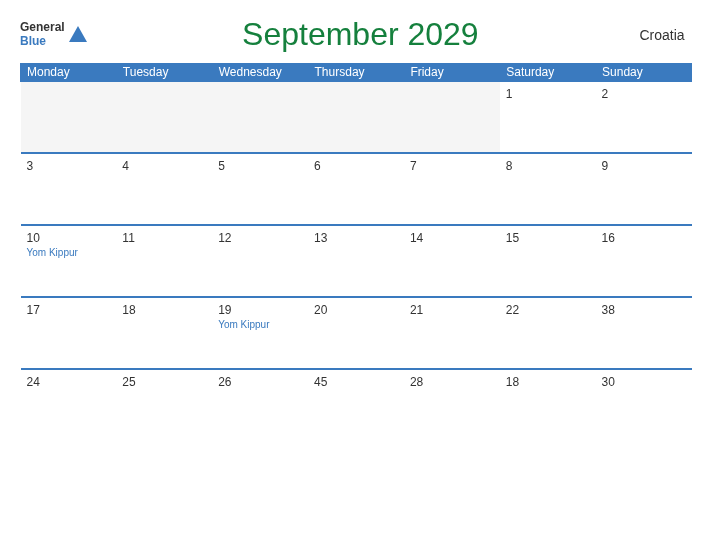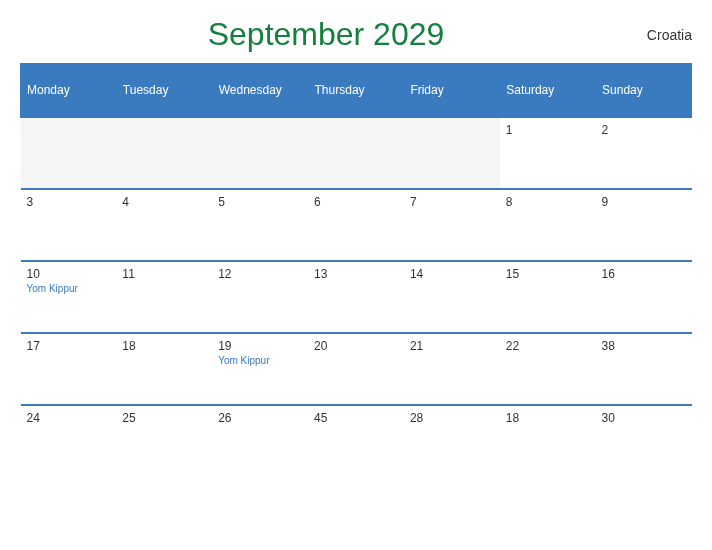--- a/index.html
+++ b/index.html
@@ -46,32 +46,32 @@
       font-size: 32px;
       font-weight: normal;
       color: #15803d;
       text-align: center;
       flex: 1;
     }
     .country {
       font-size: 14px;
       color: #333;
       min-width: 60px;
-      text-align: right;
+      text-align: center;
     }
     .calendar {
       width: 100%;
       border-collapse: collapse;
     }
     .calendar thead tr th {
       background: #3a7abf;
       color: #fff;
       font-size: 12px;
       font-weight: normal;
-      padding: 19px 6px;
+      padding: 1px 6px;
       text-align: left;
       border: 1px solid #3a7abf;
     }
     .calendar tbody tr td {
       border-top: 2px solid #3a7abf;
       border-left: none;
       border-right: none;
       border-bottom: none;
       vertical-align: top;
       padding: 5px 6px;
@@ -98,20 +98,29 @@
     .empty-cell {
       background: #f5f5f5 !important;
       border-top: none !important;
     }
   </style>
 </head>
 <body>
 
 <div class="page">
   <div class="header">
+    <div class="logo">
+      <div class="logo-text">
+        <span class="logo-general">General</span>
+        <span class="logo-blue">Blue</span>
+      </div>
+      <svg class="logo-icon" viewBox="0 0 22 22">
+        <polygon points="11,2 20,18 2,18" fill="#3a7abf"></polygon>
+      </svg>
+    </div>
     <div class="title">September 2029</div>
     <div class="country">Croatia</div>
   </div>
 
   <table class="calendar">
     <thead>
       <tr>
         <th>Monday</th>
         <th>Tuesday</th>
         <th>Wednesday</th>

